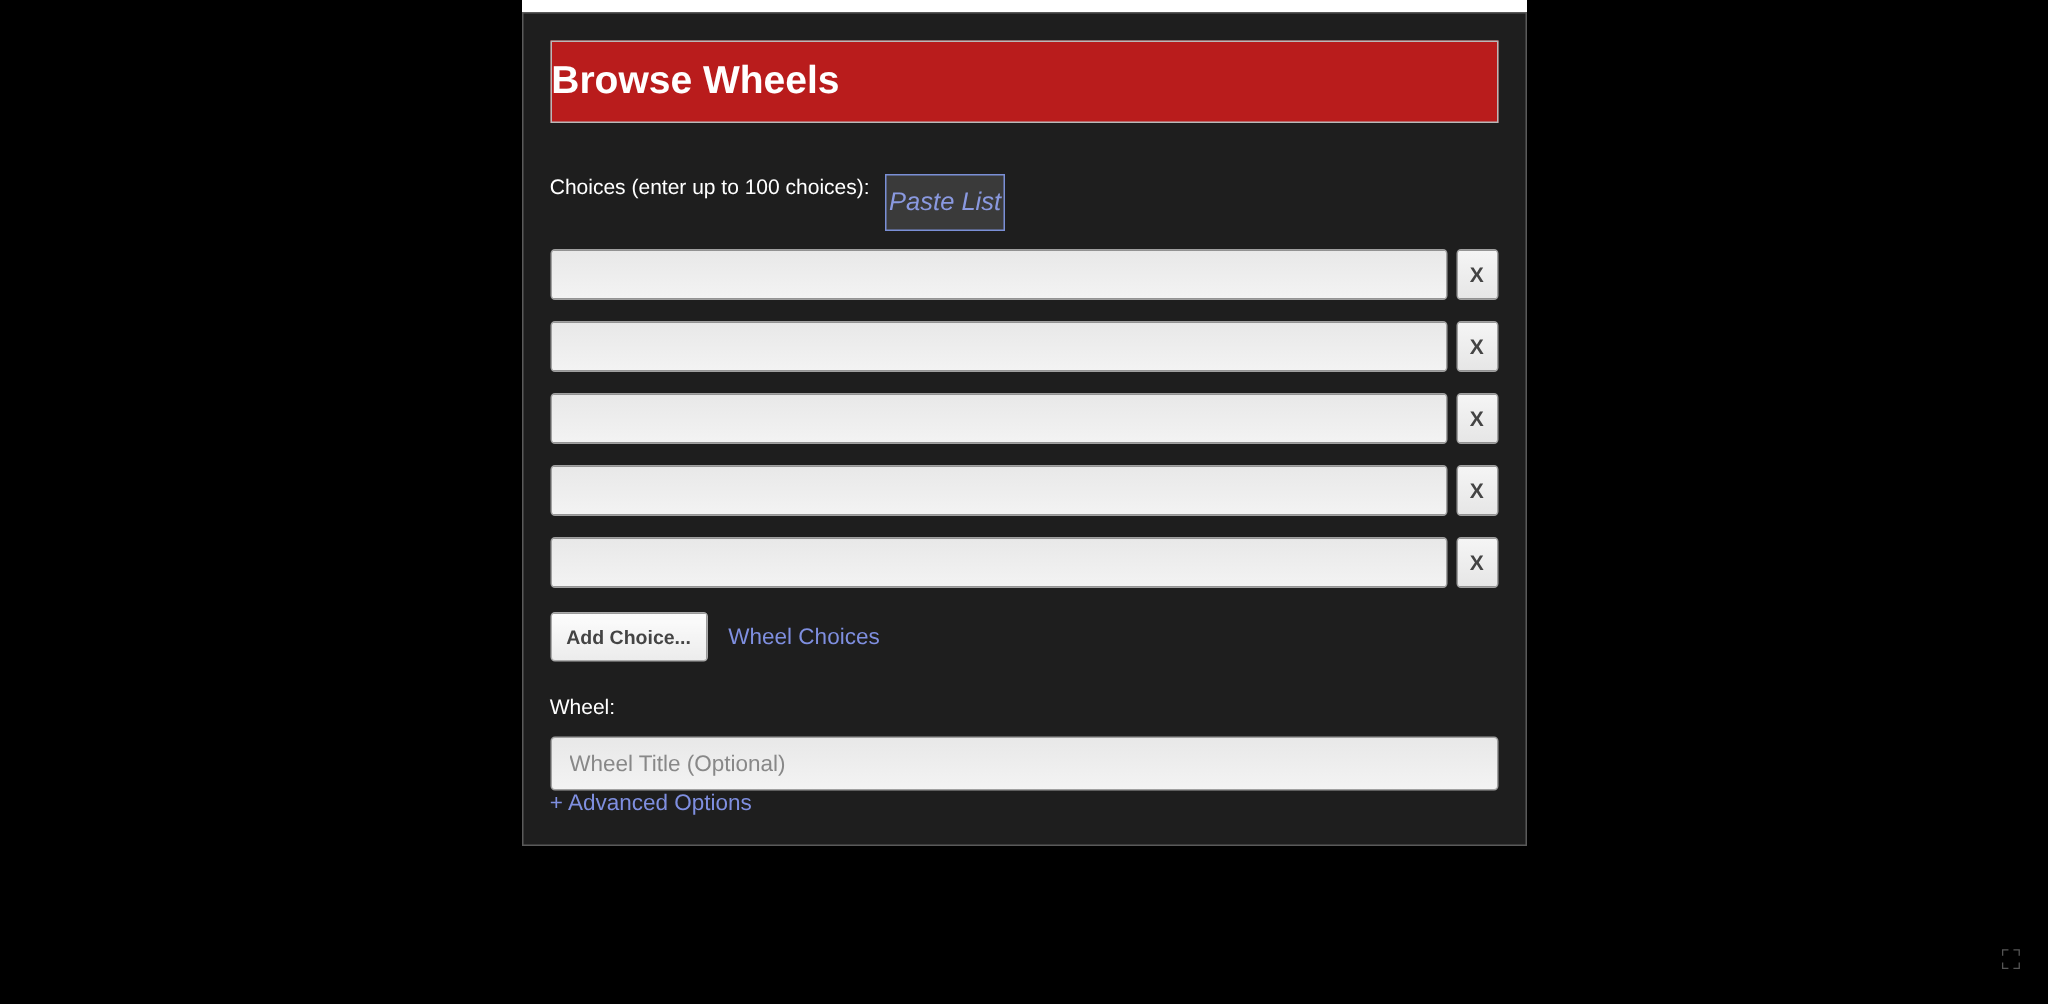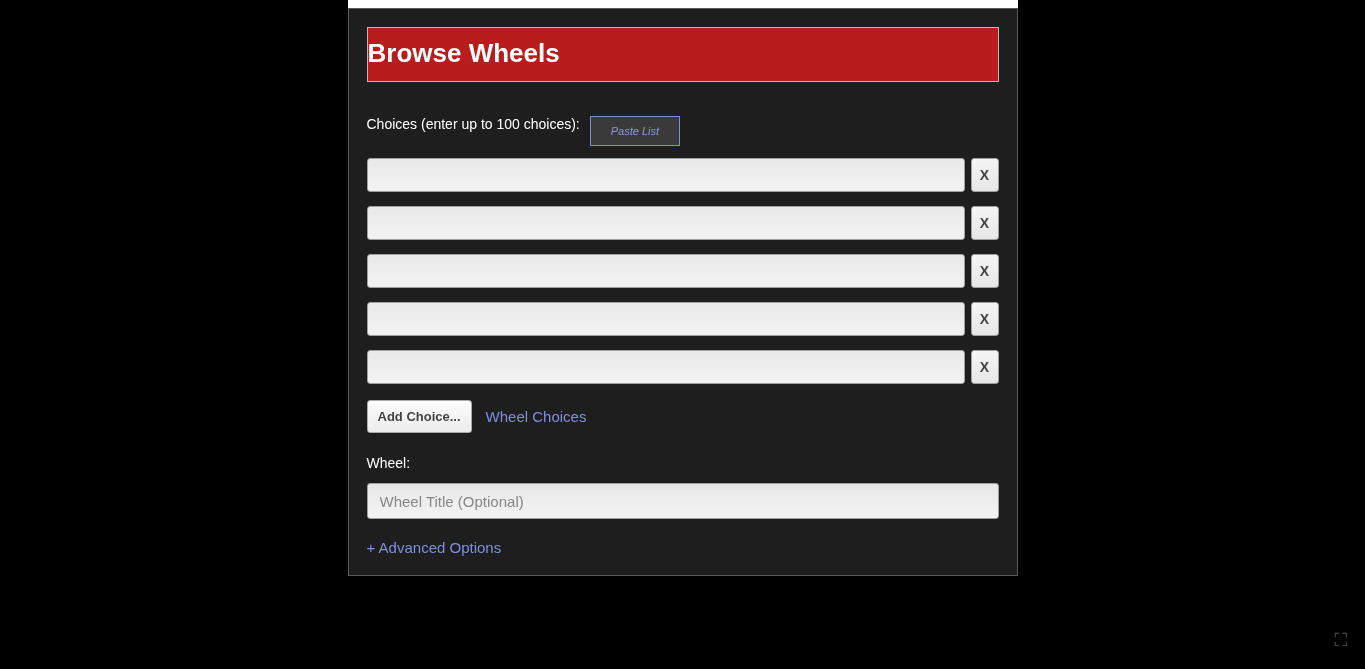--- a/index.html
+++ b/index.html
@@ -51,23 +51,23 @@
     gap: 10px;
   }
   .choices-label {
     color: #fff;
     font-size: 14px;
   }
   .paste-list-btn {
     background: #3a3a3a;
     border: 1px solid #7a8fd6;
     color: #8a99e0;
-    font-size: 11px;
+    font-size: 17px;
     font-style: italic;
-    padding: 8px 20px;
+    padding: 8px 2px;
     cursor: pointer;
   }
 
   .choice-rows {
     margin-top: 12px;
   }
   .choice-row {
     display: flex;
     gap: 6px;
     margin-bottom: 14px;
@@ -133,21 +133,20 @@
     border-radius: 3px;
     padding: 0 12px;
     font-size: 15px;
     color: #555;
   }
   .title-input::placeholder { color: #888; }
 
   .advanced-link {
     color: #7f8fe0;
     font-size: 15px;
-    margin-top: 20px;
     display: inline-block;
     cursor: pointer;
     background: none;
     border: none;
   }
 
   .apply-btn {
     margin-top: 38px;
     margin-bottom: 8px;
   }

